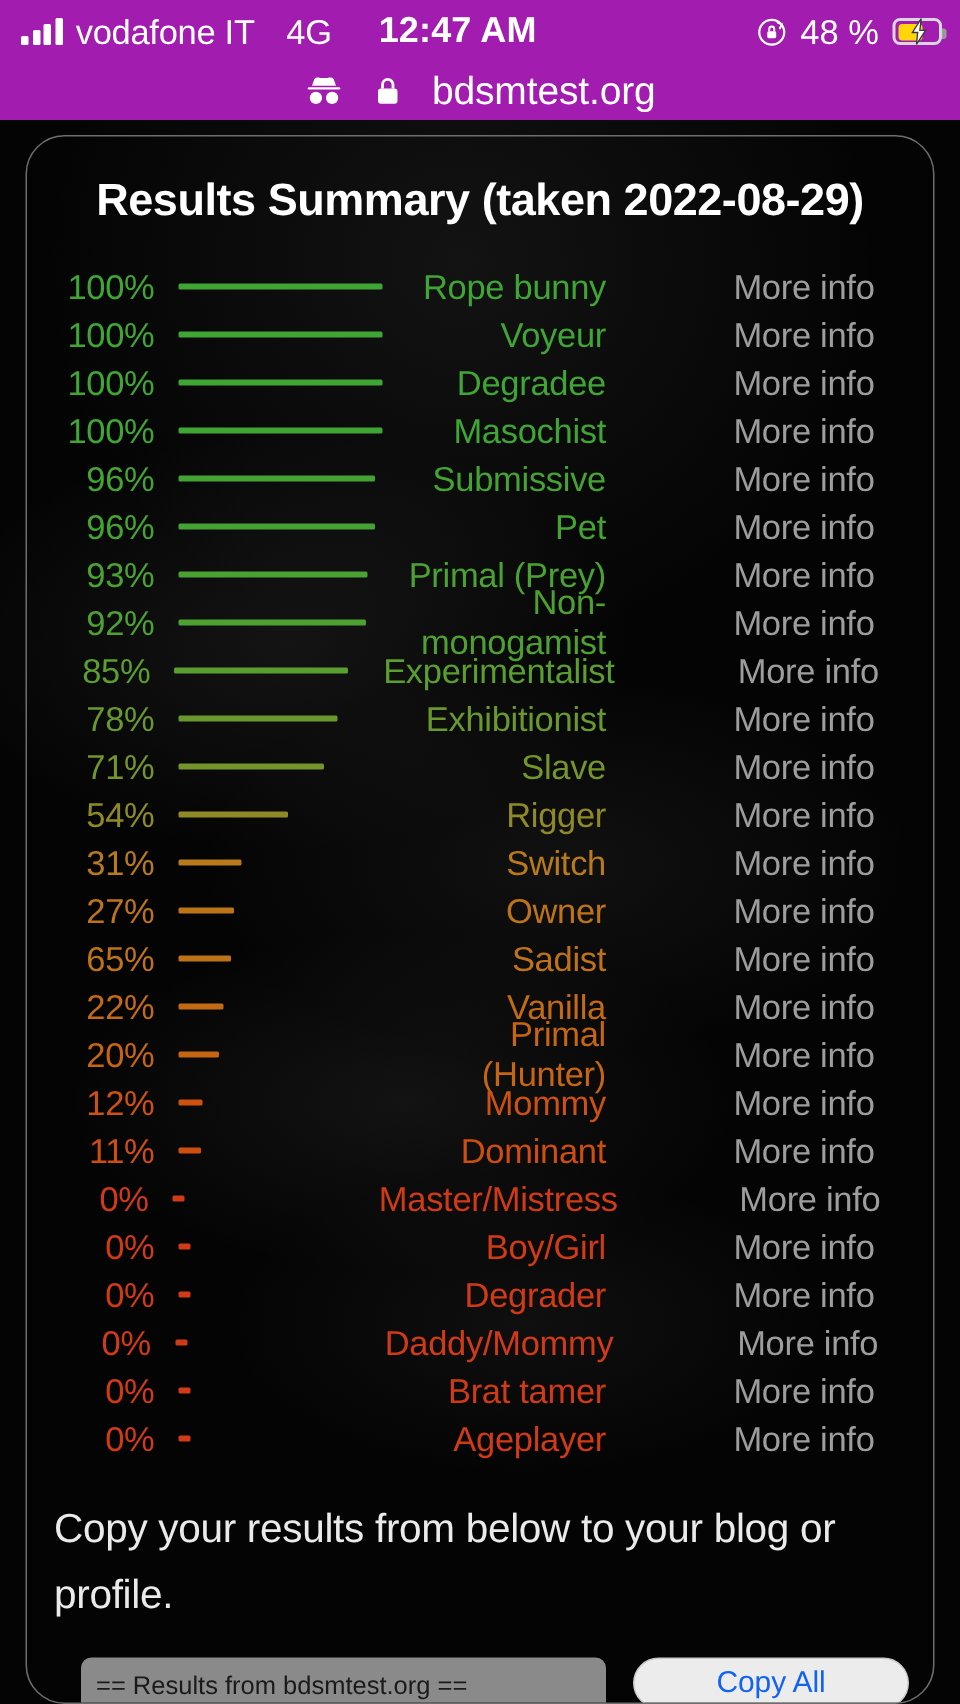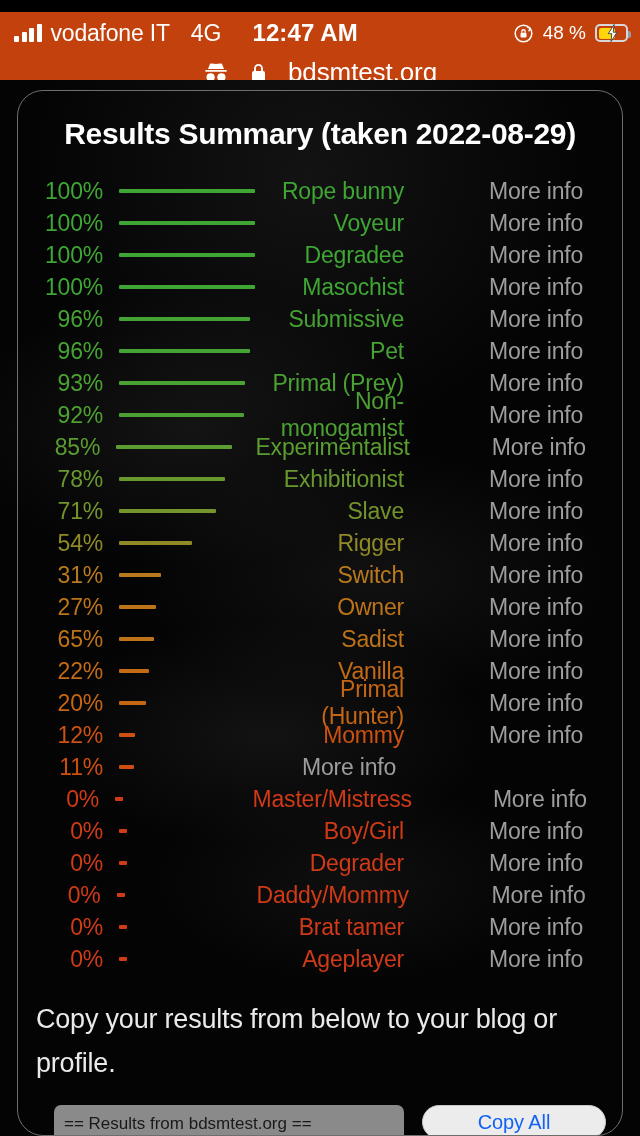--- a/index.html
+++ b/index.html
@@ -12,23 +12,22 @@
     font-family: "Liberation Sans", sans-serif;
     -webkit-font-smoothing: antialiased;
   }
 
   
   .statusbar {
     position: absolute;
     top: 0; left: 0;
     width: 640px;
     height: 80px;
-    background: #c2410c;
+    background: #a21caf;
     color: #ffffff;
-    margin-top: 12px;
   }
   .sb-row1 {
     position: absolute;
     top: 0; left: 0;
     width: 640px; height: 42px;
     display: flex;
     align-items: center;
   }
   .sb-left {
     display: flex;
@@ -59,21 +58,21 @@
 
   .sb-right {
     position: absolute;
     right: 12px; top: 0;
     height: 42px;
     display: flex;
     align-items: center;
     gap: 9px;
   }
   .rotlock-icon { width: 21px; height: 21px; display: block; }
-  .sb-batterytext { font-size: 19px; font-weight: 400; }
+  .sb-batterytext { font-size: 23px; font-weight: 400; }
   .battery {
     position: relative;
     width: 33px; height: 18px;
     border: 2px solid #d8d8dc;
     border-radius: 5px;
     display: flex;
     align-items: center;
     padding: 1.5px;
   }
   .battery:after {
@@ -449,20 +448,21 @@
             <div class="bar" style="width: 16.32px; background: rgb(205, 81, 16);"></div>
           </div>
           <div class="label" style="color: rgb(205, 81, 16);">Mommy</div>
           <div class="moreinfo">More info</div>
         </div>
         <div class="row">
           <div class="pct" style="color: rgb(206, 78, 16); text-align: right;">11%</div>
           <div class="barcell">
             <div class="bar" style="width: 14.96px; background: rgb(206, 78, 16);"></div>
           </div>
+          <div class="label" style="color: rgb(206, 78, 16);">Dominant</div>
           <div class="moreinfo">More info</div>
         </div>
         <div class="row">
           <div class="pct" style="color: rgb(208, 58, 23);">0%</div>
           <div class="barcell">
             <div class="bar zero" style="background: rgb(208, 58, 23);"></div>
           </div>
           <div class="label" style="color: rgb(208, 58, 23);">Master/Mistress</div>
           <div class="moreinfo">More info</div>
         </div>

